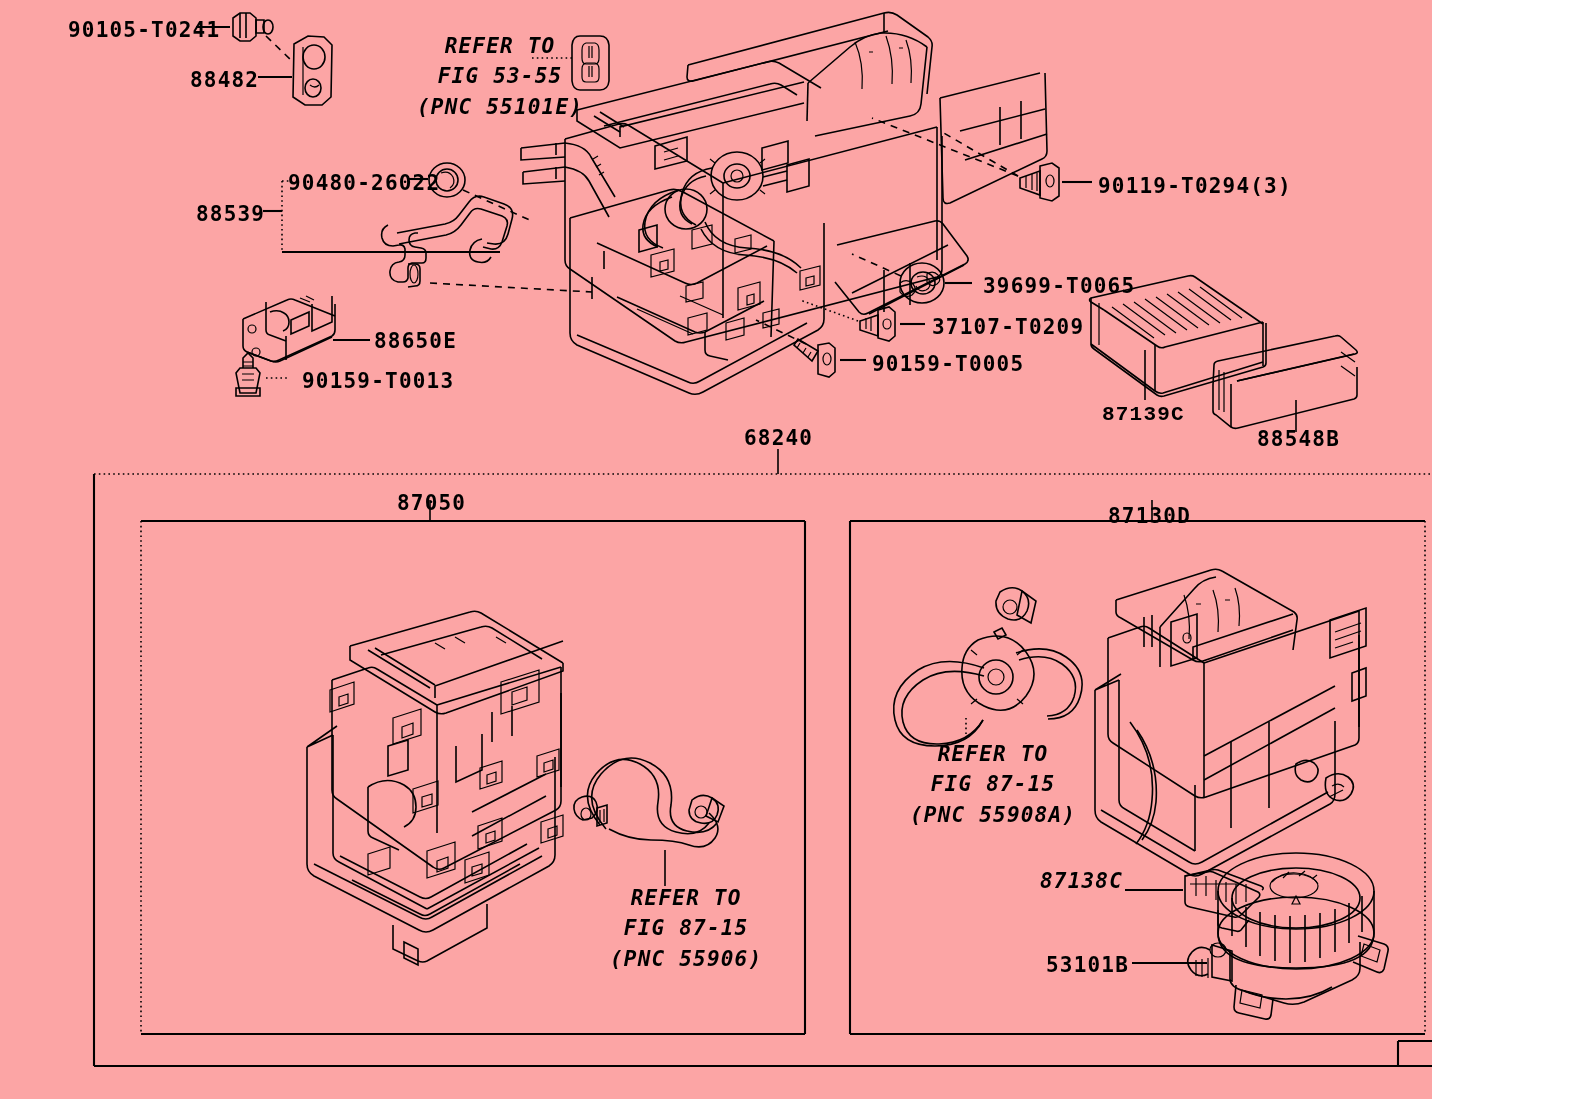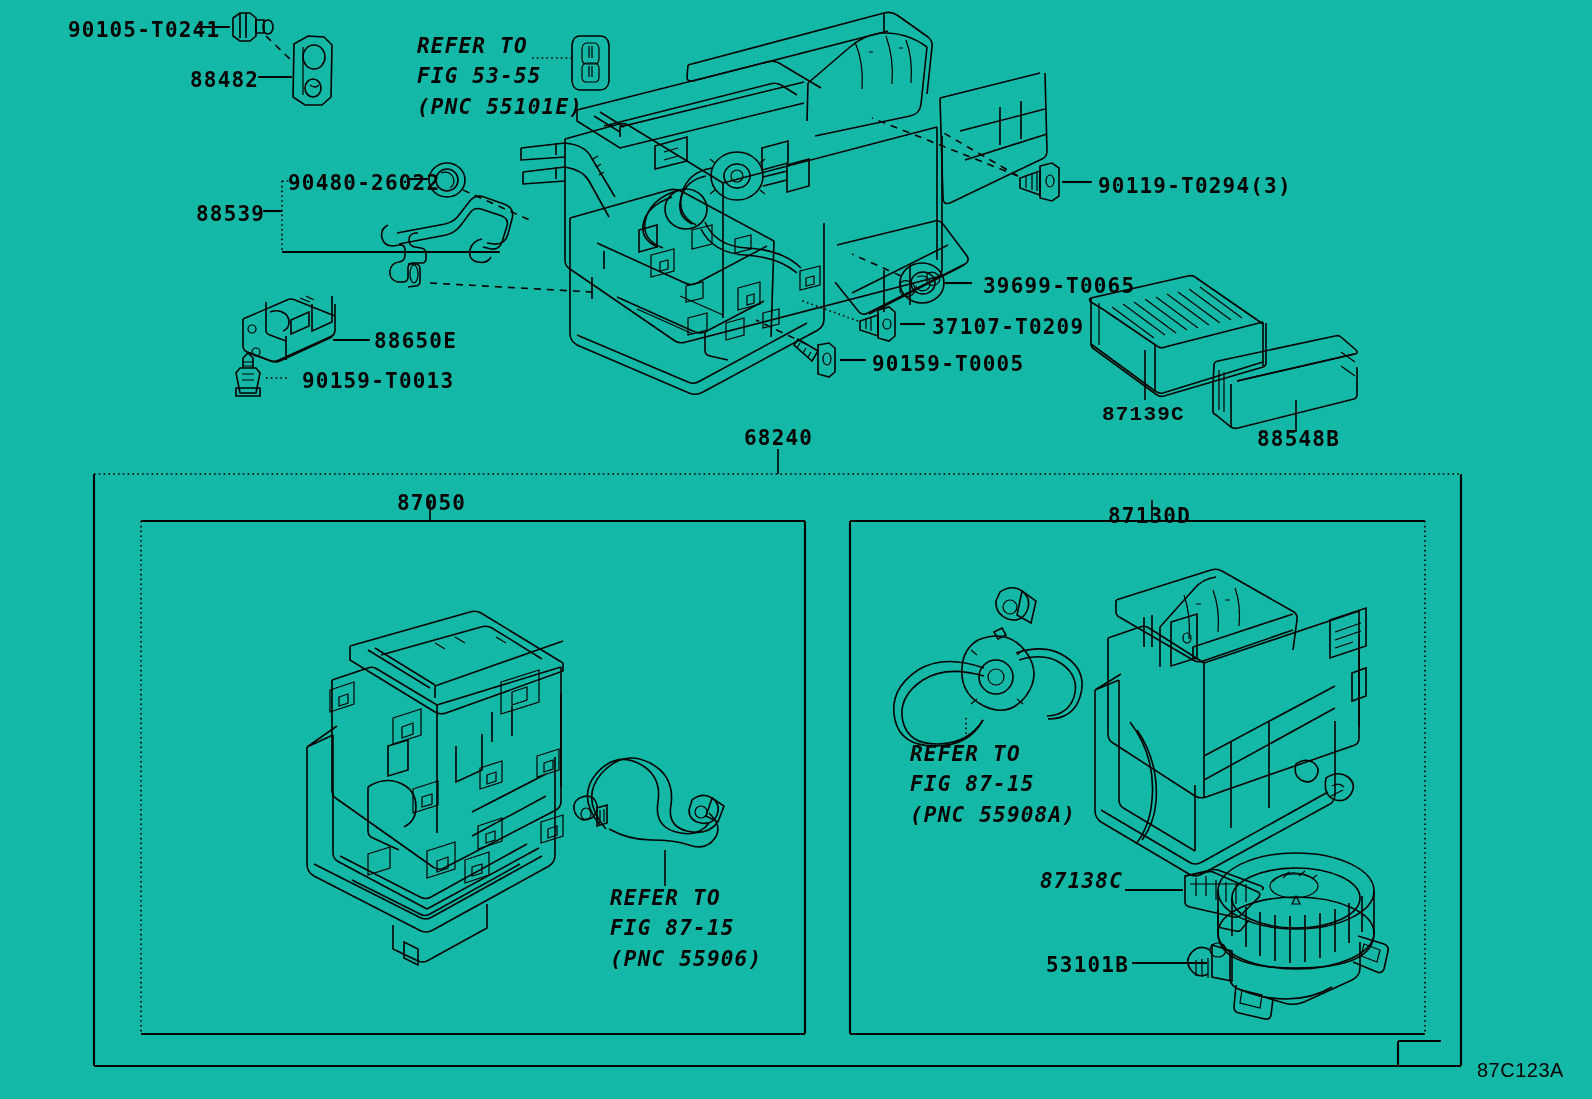--- a/index.html
+++ b/index.html
@@ -1,18 +1,18 @@
 <!DOCTYPE html>
 <html><head>
 <meta charset="utf-8">
 <title>Parts Diagram</title>
 <style>
   html,body{margin:0;padding:0;background:#ffffff;}
   body{font-family:"DejaVu Sans Mono", monospace;}
-  #page{position:relative;width:1592px;height:1099px;background:#14b8a6;overflow:hidden;}
+  #page{position:relative;width:1432px;height:1099px;background:#fca5a5;overflow:hidden;text-align:center;}
   .lbl{position:absolute;font-family:"DejaVu Sans Mono", monospace;font-weight:bold;
        font-size:21px;letter-spacing:1.2px;color:#000;white-space:pre;line-height:1.42;}
   .lbl.multi{line-height:1.45;font-style:italic;}
   .idlbl{position:absolute;font-family:"Liberation Sans", sans-serif;font-weight:normal;
        font-size:20px;letter-spacing:0.5px;color:#000;white-space:pre;}
   svg.art{position:absolute;left:0;top:0;width:1592px;height:1099px;overflow:visible;}
   .ln{stroke:#000;fill:none;}
   .thin{stroke-width:1.6;}
   .med{stroke-width:2.1;}
   .hair{stroke-width:1.2;}

